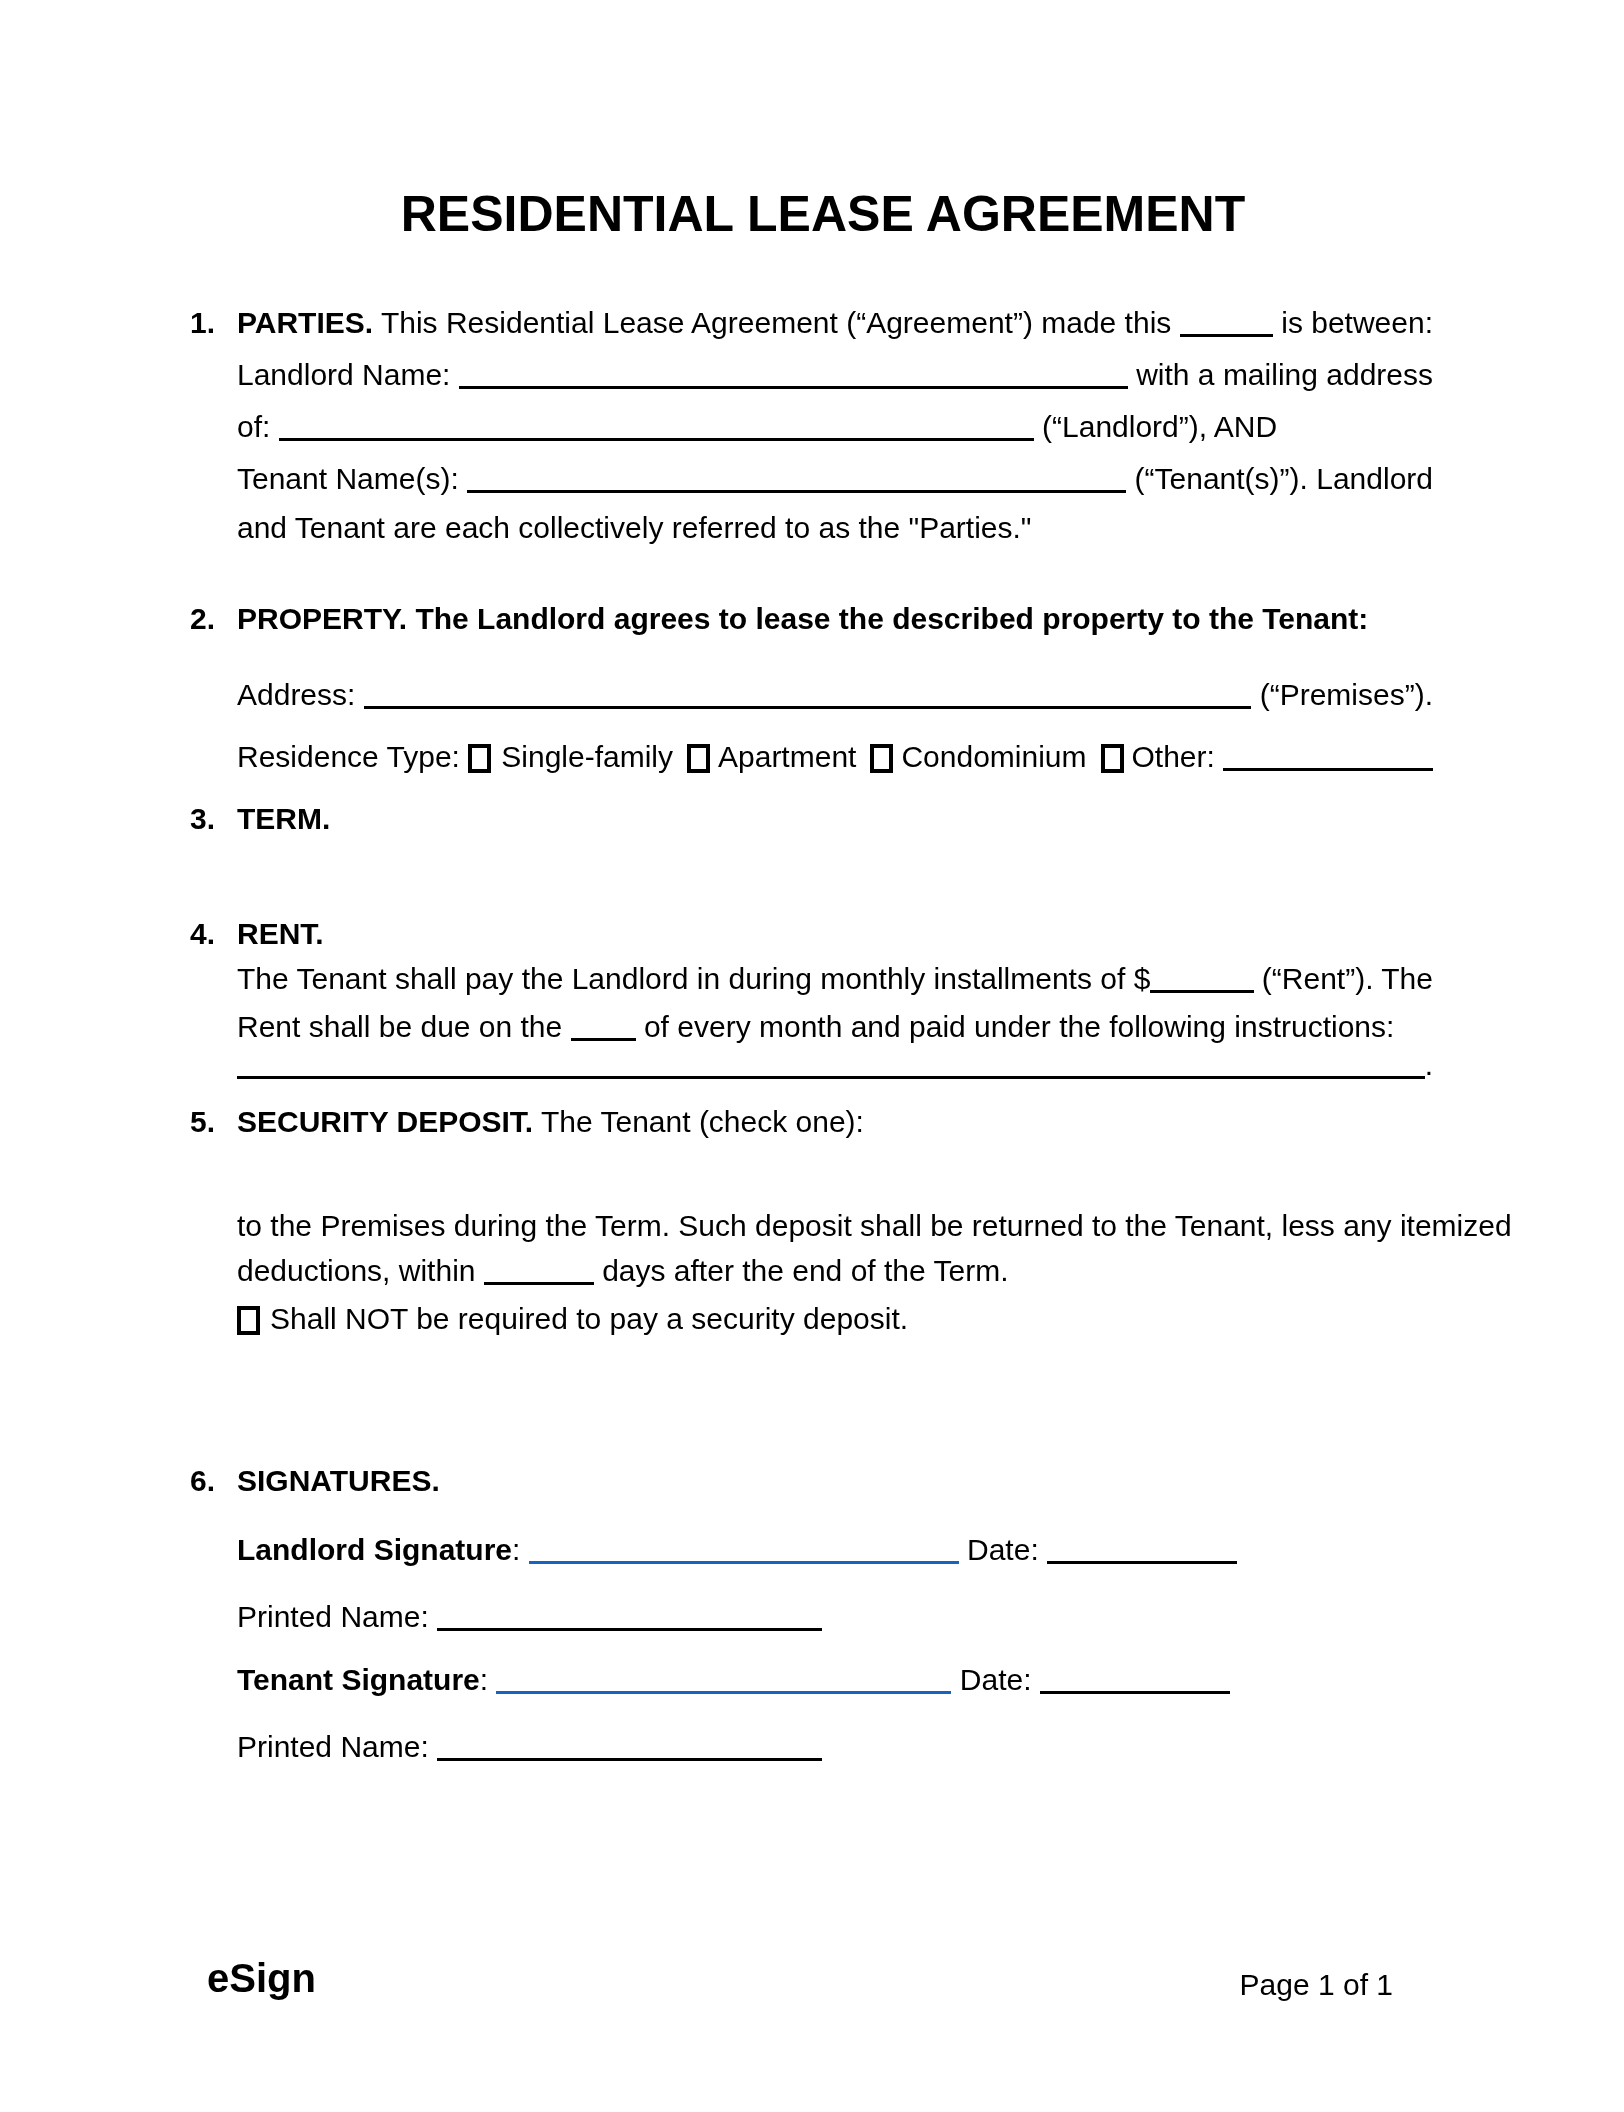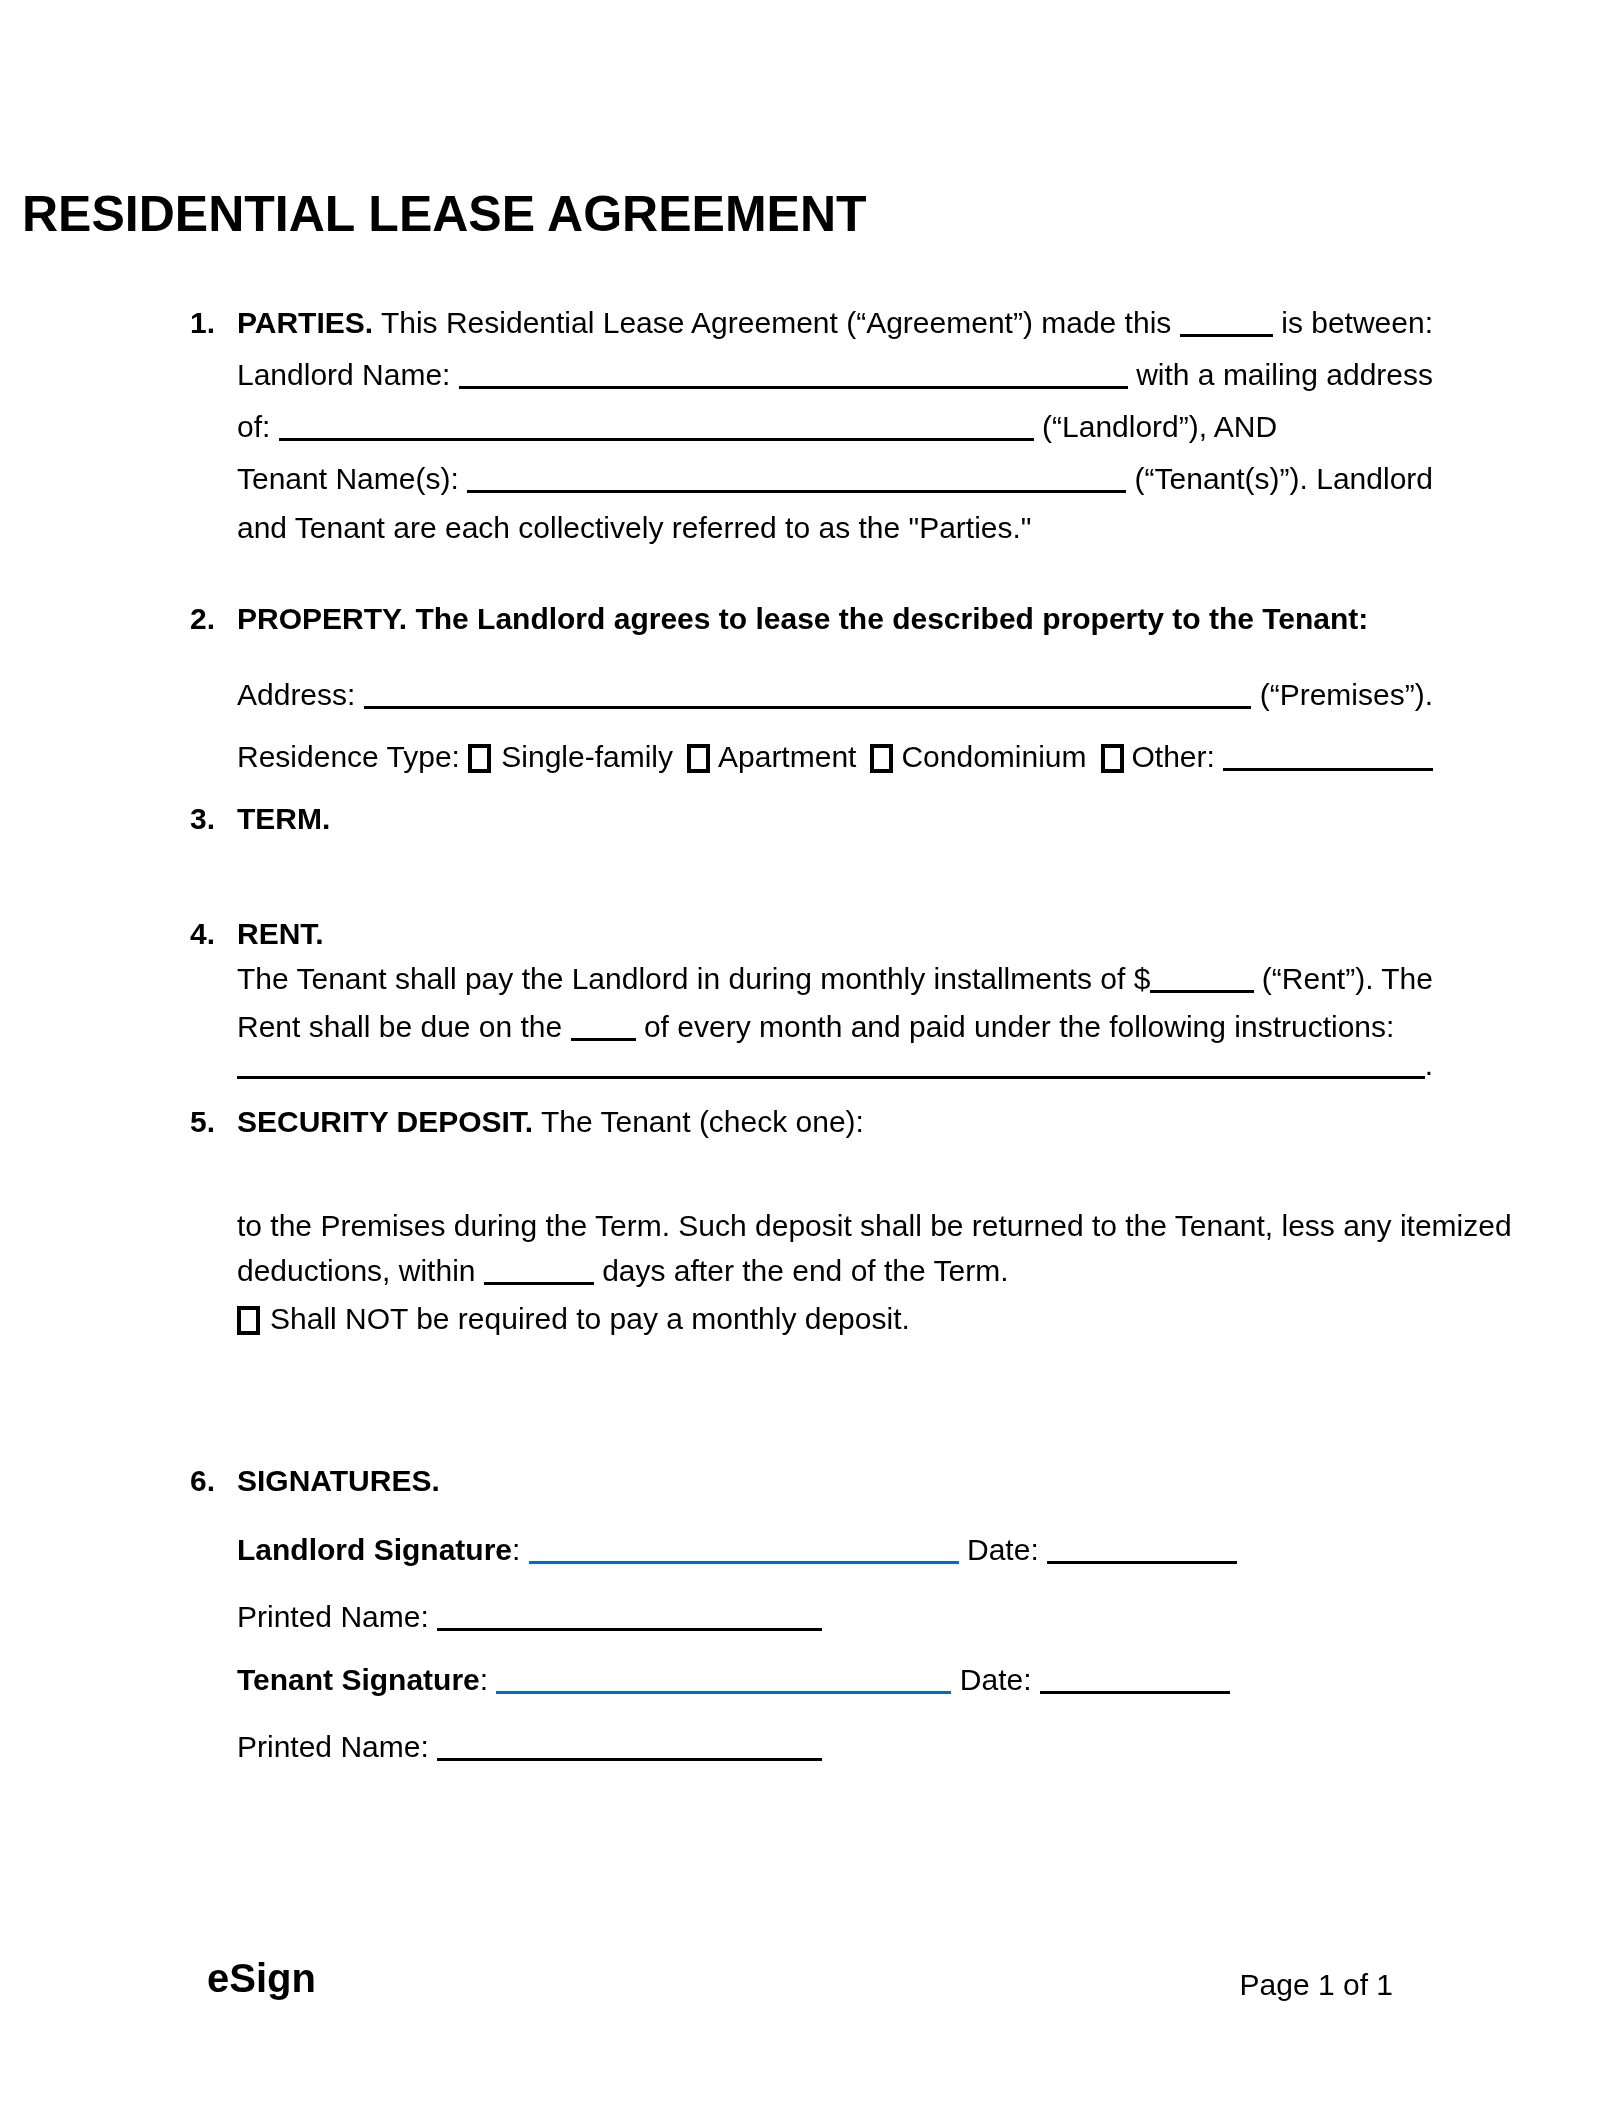--- a/index.html
+++ b/index.html
@@ -1,18 +1,18 @@
 <!DOCTYPE html>
 <html><head>
 <meta charset="utf-8">
 <style>
   html,body{margin:0;padding:0;background:#ffffff;}
   body{width:1624px;height:2112px;position:relative;font-family:"Liberation Sans",sans-serif;color:#000;}
   .page{position:absolute;inset:0;background:#fff;}
-  .title{position:absolute;top:186px;left:0;right:0;
+  .title{position:absolute;top:186px;left:0;right:0;text-align:center;
          font-size:50px;font-weight:bold;line-height:56px;margin-left:22px;}
   .ln{position:absolute;left:237px;right:191px;display:flex;align-items:baseline;
       white-space:pre;font-size:30px;line-height:40px;}
   .numln{left:190px;}
   .num{flex:none;width:47px;font-weight:bold;}
   .b{font-weight:bold;}
   .bl{flex:none;height:30px;border-bottom:3px solid #000;position:relative;top:4px;}
   .grow{flex:1 1 auto;}
   .blue{border-bottom-color:#1565C0;}
   .cb{flex:none;width:23px;height:29px;border:4px solid #000;box-sizing:border-box;
@@ -109,21 +109,21 @@
   <div class="ln" style="top:1206px">
     <span>to the Premises during the Term. Such deposit shall be returned to the Tenant, less any itemized</span>
   </div>
   <div class="ln" style="top:1248px">
     <span>deductions, within </span>
     <span class="bl" style="width:110px"></span>
     <span> days after the end of the Term.</span>
   </div>
   <div class="ln" style="top:1299px">
     <span class="cb cb0"></span>
-    <span>Shall NOT be required to pay a monthly deposit.</span>
+    <span>Shall NOT be required to pay a security deposit.</span>
   </div>
 
   <div class="ln numln" style="top:1461px">
     <span class="num">6.</span>
     <span class="b">SIGNATURES.</span>
   </div>
   <div class="ln" style="top:1527px">
     <span class="b">Landlord Signature</span>
     <span>: </span>
     <span class="bl blue" style="width: 430px; border-bottom-color: rgb(21, 101, 192);"></span>

